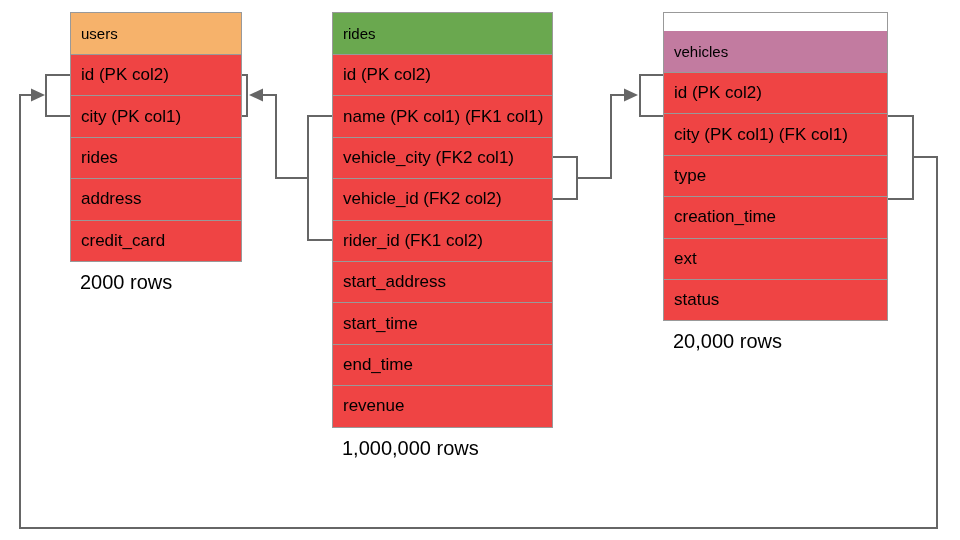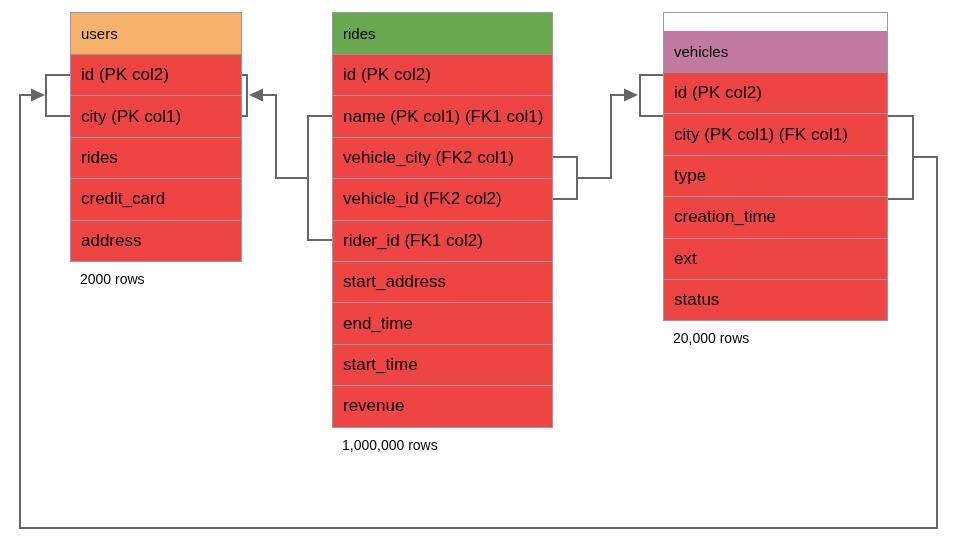--- a/index.html
+++ b/index.html
@@ -14,21 +14,21 @@
   .tbl { border:1px solid #999999; background:#ffffff; }
   .thead {
     height:41px; display:flex; align-items:center; padding-left:10px;
     font-size:15px; color:#000; box-sizing:border-box;
   }
   .cell {
     height:41.4px; display:flex; align-items:center; padding-left:10px;
     border-top:1px solid #999999; font-size:17px; color:#000; box-sizing:border-box;
     background:#ef4444; white-space:nowrap;
   }
-  .caption { margin-top:9px; padding-left:10px; font-size:14px; color:#000; }
+  .caption { margin-top:9px; padding-left:10px; font-size:20px; color:#000; }
 </style>
 </head>
 <body>
 
 <div class="stage">
 
   <svg class="lines" viewBox="0 0 960 540" xmlns="http://www.w3.org/2000/svg">
     <g stroke="#666666" stroke-width="2" fill="none">
 
       <path d="M70,75 H46 V116 H70"></path>
@@ -56,39 +56,39 @@
     </g>
   </svg>
 
   <div class="tblwrap" style="left:70px; top:12px; width:172px;">
     <div class="tbl">
       <div class="thead" style="background: rgb(246, 178, 107);">users</div>
       <div>
           <div class="cell">id (PK col2)</div>
           <div class="cell">city (PK col1)</div>
           <div class="cell">rides</div>
+          <div class="cell">address</div>
           <div class="cell">credit_card</div>
-          <div class="cell">address</div>
         </div>
     </div>
     <div class="caption">2000 rows</div>
   </div>
 
   <div class="tblwrap" style="left:332px; top:12px; width:221px;">
     <div class="tbl">
       <div class="thead" style="background: rgb(106, 168, 79);">rides</div>
       <div>
           <div class="cell">id (PK col2)</div>
           <div class="cell">name (PK col1) (FK1 col1)</div>
           <div class="cell">vehicle_city (FK2 col1)</div>
           <div class="cell">vehicle_id (FK2 col2)</div>
           <div class="cell">rider_id (FK1 col2)</div>
           <div class="cell">start_address</div>
+          <div class="cell">start_time</div>
           <div class="cell">end_time</div>
-          <div class="cell">start_time</div>
           <div class="cell">revenue</div>
         </div>
     </div>
     <div class="caption">1,000,000 rows</div>
   </div>
 
   <div class="tblwrap" style="left:663px; top:12px; width:225px;">
     <div class="tbl">
       <div class="thead" style="background: rgb(194, 123, 160); margin-top: 18px;">vehicles</div>
       <div>

